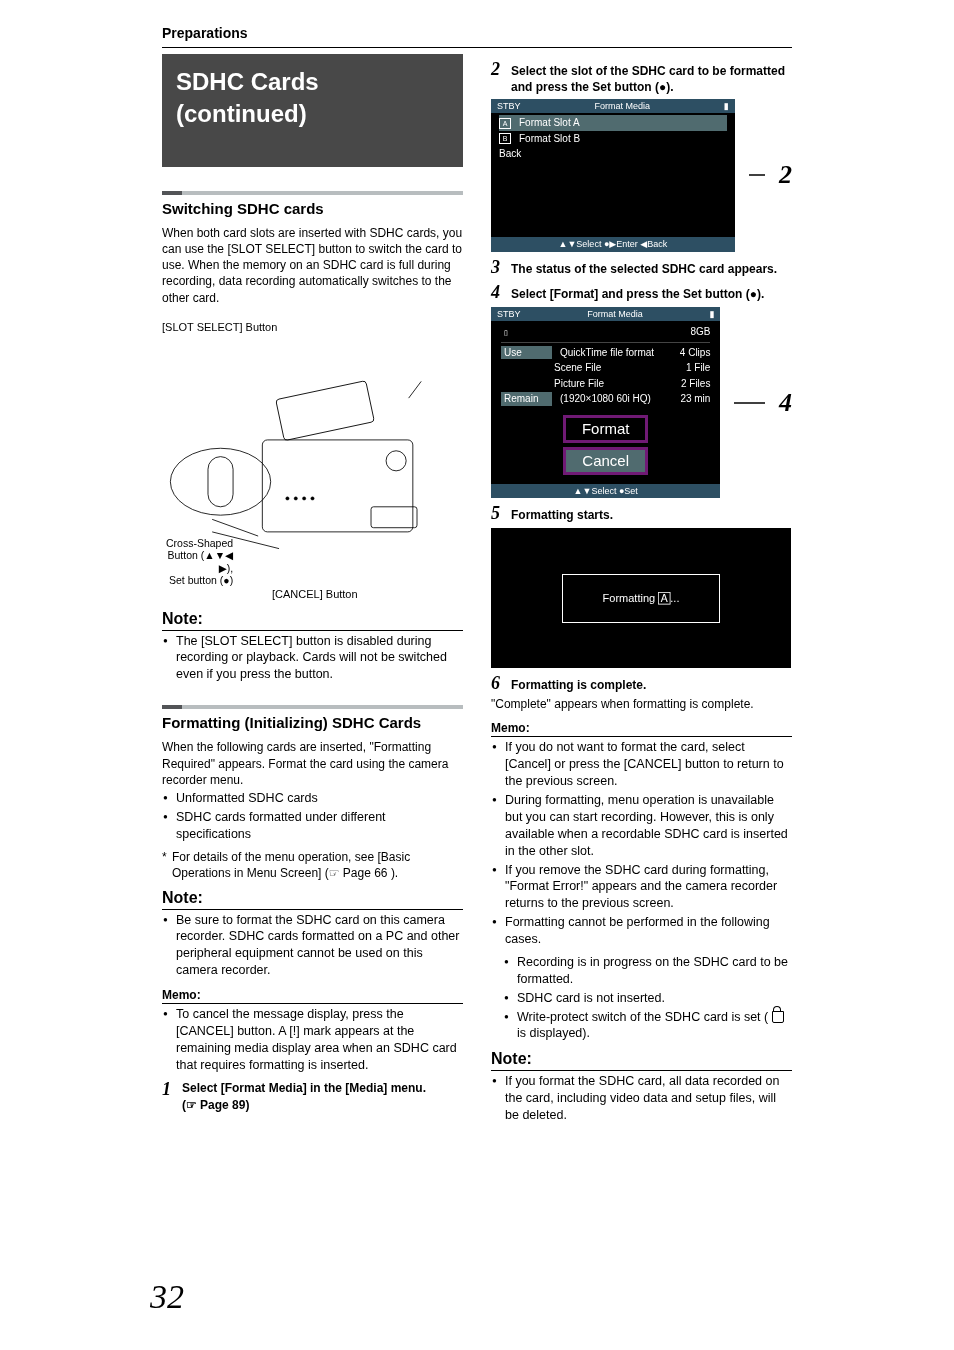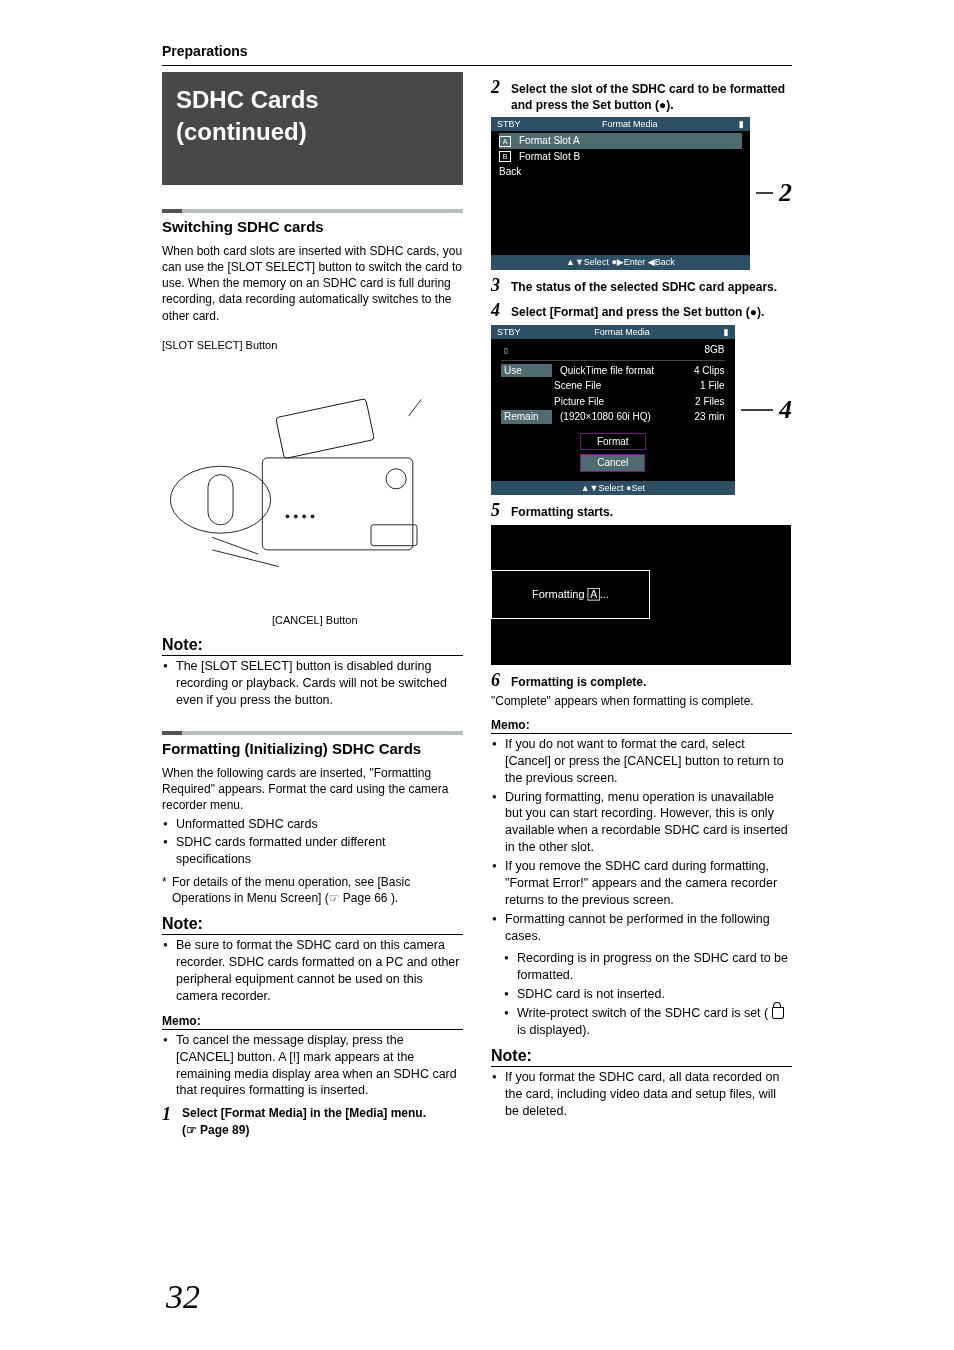--- a/index.html
+++ b/index.html
@@ -1,54 +1,54 @@
 <!DOCTYPE html>
 <html><head>
 <meta charset="utf-8">
 <style>
 body{margin:0;font-family:Arial,Helvetica,sans-serif;font-size:12.5px;color:#000;line-height:1.35}
-.page{width:758px;height:1350px;margin:0 auto;position:relative;box-sizing:border-box;padding:42px 64px 0 64px}
+.page{width:758px;height:1350px;margin:0 auto;position:relative;box-sizing:border-box;padding:24px 64px 0 64px}
 .pre-head{font-weight:bold;font-size:14px;border-bottom:1px solid #000;padding-bottom:4px;margin-bottom:6px}
 .cols{display:flex;gap:28px}
 .col{flex:1;min-width:0}
 .big-title{background:#484848;color:#fff;font-weight:bold;font-size:24px;padding:12px 14px 36px 14px;margin-bottom:24px}
 .sec-rule{height:4px;background:linear-gradient(to right,#525457 0,#525457 20px,#b8bdbf 20px,#b8bdbf 100%);margin:14px 0 4px 0}
 .sec-h{font-weight:bold;font-size:15px;margin:0 0 6px 0}
 .note-label{font-weight:bold;font-size:16px;margin-top:6px}
 .note-line{border-top:1px solid #000;margin-top:0;margin-bottom:2px}
 ul.note,ul.memo,ul.plain{margin:2px 0 6px 0;padding-left:14px}
 ul.note li,ul.memo li,ul.plain li{list-style:none;position:relative;margin:2px 0}
 ul.note li::before,ul.memo li::before,ul.plain li::before{content:"●";position:absolute;left:-13px;font-size:8px;top:3px}
 ul.sub{margin:2px 0 2px 12px;padding-left:14px}
 ul.sub li{list-style:none;position:relative;margin:2px 0}
 ul.sub li::before{content:"●";position:absolute;left:-13px;font-size:8px;top:3px}
 .step{display:flex;gap:6px;margin:6px 0 2px 0;align-items:flex-start}
 .step .num{font-style:italic;font-weight:bold;font-size:18px;font-family:Georgia,'Times New Roman',serif;line-height:1.1;min-width:14px}
 .step .txt{font-weight:bold;font-size:12px;padding-top:3px}
-.scr-wrap{display:flex;align-items:center;gap:6px;margin:4px 0 6px 0}
+.scr-wrap{display:flex;align-items:center;gap:14px;margin:4px 0 6px 0}
 .screen{background:#000;color:#fff;width:300px;font-family:Arial,Helvetica,sans-serif;font-size:10px;position:relative}
 .screen .bar{background:#2d4f63;font-size:9px;padding:1px 6px;display:flex;justify-content:space-between}
 .screen .bar .c{text-align:center;flex:1}
 .screen .rows{padding:2px 8px;min-height:120px}
 .screen .row{display:flex;gap:8px;padding:1px 0;align-items:center}
 .screen .row .ic{width:10px;display:inline-block;border:1px solid #fff;font-size:7px;text-align:center;line-height:9px;height:9px}
 .screen .foot{background:#2d4f63;font-size:9px;padding:1px 0;text-align:center}
 .screen .sel{background:#506b6f}
 .screen2 .cap{width:45px;display:inline-block}
 .screen2 .right{margin-left:auto}
 .screen2 .btns{text-align:center;margin:6px 0 4px 0}
-.screen2 .btn{border:1px solid #701a75;padding:1px 16px;font-size:10px;display:inline-block;margin:2px 0}
+.screen2 .btn{border:3px solid #701a75;padding:1px 16px;font-size:15px;display:inline-block;margin:2px 0}
 .screen2 .btn.sel{background:#506b6f}
 .annot{font-style:italic;font-weight:bold;font-size:26px;font-family:Georgia,'Times New Roman',serif;line-height:1}
-.fmtbox{background:#000;width:300px;height:140px;color:#fff;display:flex;align-items:center;}
+.fmtbox{background:#000;width:300px;height:140px;color:#fff;display:flex;align-items:center;justify-content:center}
 .fmtbox .inner{border:1px solid #fff;padding:16px 40px;font-size:11px}
 .camera{display:flex;justify-content:center;margin:10px 0}
 .camera svg{display:block}
 .cam-label{font-size:11px;text-align:center;margin-top:-6px}
-.pgnum{position:absolute;left:68px;bottom:30px;font-style:italic;font-size:34px;font-family:Georgia,'Times New Roman',serif}
+.pgnum{position:absolute;left:52px;bottom:30px;font-style:italic;font-size:34px;font-family:Georgia,'Times New Roman',serif}
 .star{padding-left:10px;position:relative;margin:2px 0}
 .star::before{content:"*";position:absolute;left:0}
 .memo-label{font-weight:bold;font-size:12px;margin-top:8px}
 .thin{font-size:12px}
 .lock{display:inline-block;width:10px;height:10px;border:1.5px solid #000;border-radius:0 0 2px 2px;position:relative;top:2px}
 .lock::before{content:"";position:absolute;width:6px;height:5px;border:1.5px solid #000;border-bottom:none;border-radius:4px 4px 0 0;left:0;top:-6px}
 </style>
 </head>
 <body>
 
@@ -79,20 +79,28 @@
             <path d="M60 200 L140 220"></path>
           </g>
           <g fill="#000" stroke="#000" stroke-width="0.5">
             <circle cx="150" cy="160" r="2"></circle>
               <circle cx="160" cy="160" r="2"></circle>
               <circle cx="170" cy="160" r="2"></circle>
               <circle cx="180" cy="160" r="2"></circle>
           </g>
         </svg>
       </div>
+      <div style="display:flex;font-size:10.5px;gap:4px;margin-top:-58px;margin-left:4px;align-items:flex-end">
+        <div style="text-align:right;line-height:1.2">
+          <div>Cross-Shaped</div>
+          <div>Button (▲▼◀</div>
+          <div>▶),</div>
+          <div>Set button (●)</div>
+        </div>
+      </div>
       <div class="cam-label" style="text-align:left;margin-left:110px;margin-top:0">[CANCEL] Button</div>
 
       <div class="note-label">Note:</div>
       <div class="note-line"></div>
       <ul class="note">
         <li>The [SLOT SELECT] button is disabled during recording or playback. Cards will not be switched even if you press the button.</li>
       </ul>
 
       <div class="sec-rule" style="margin-top:22px"></div>
       <div class="sec-h">Formatting (Initializing) SDHC Cards</div>

